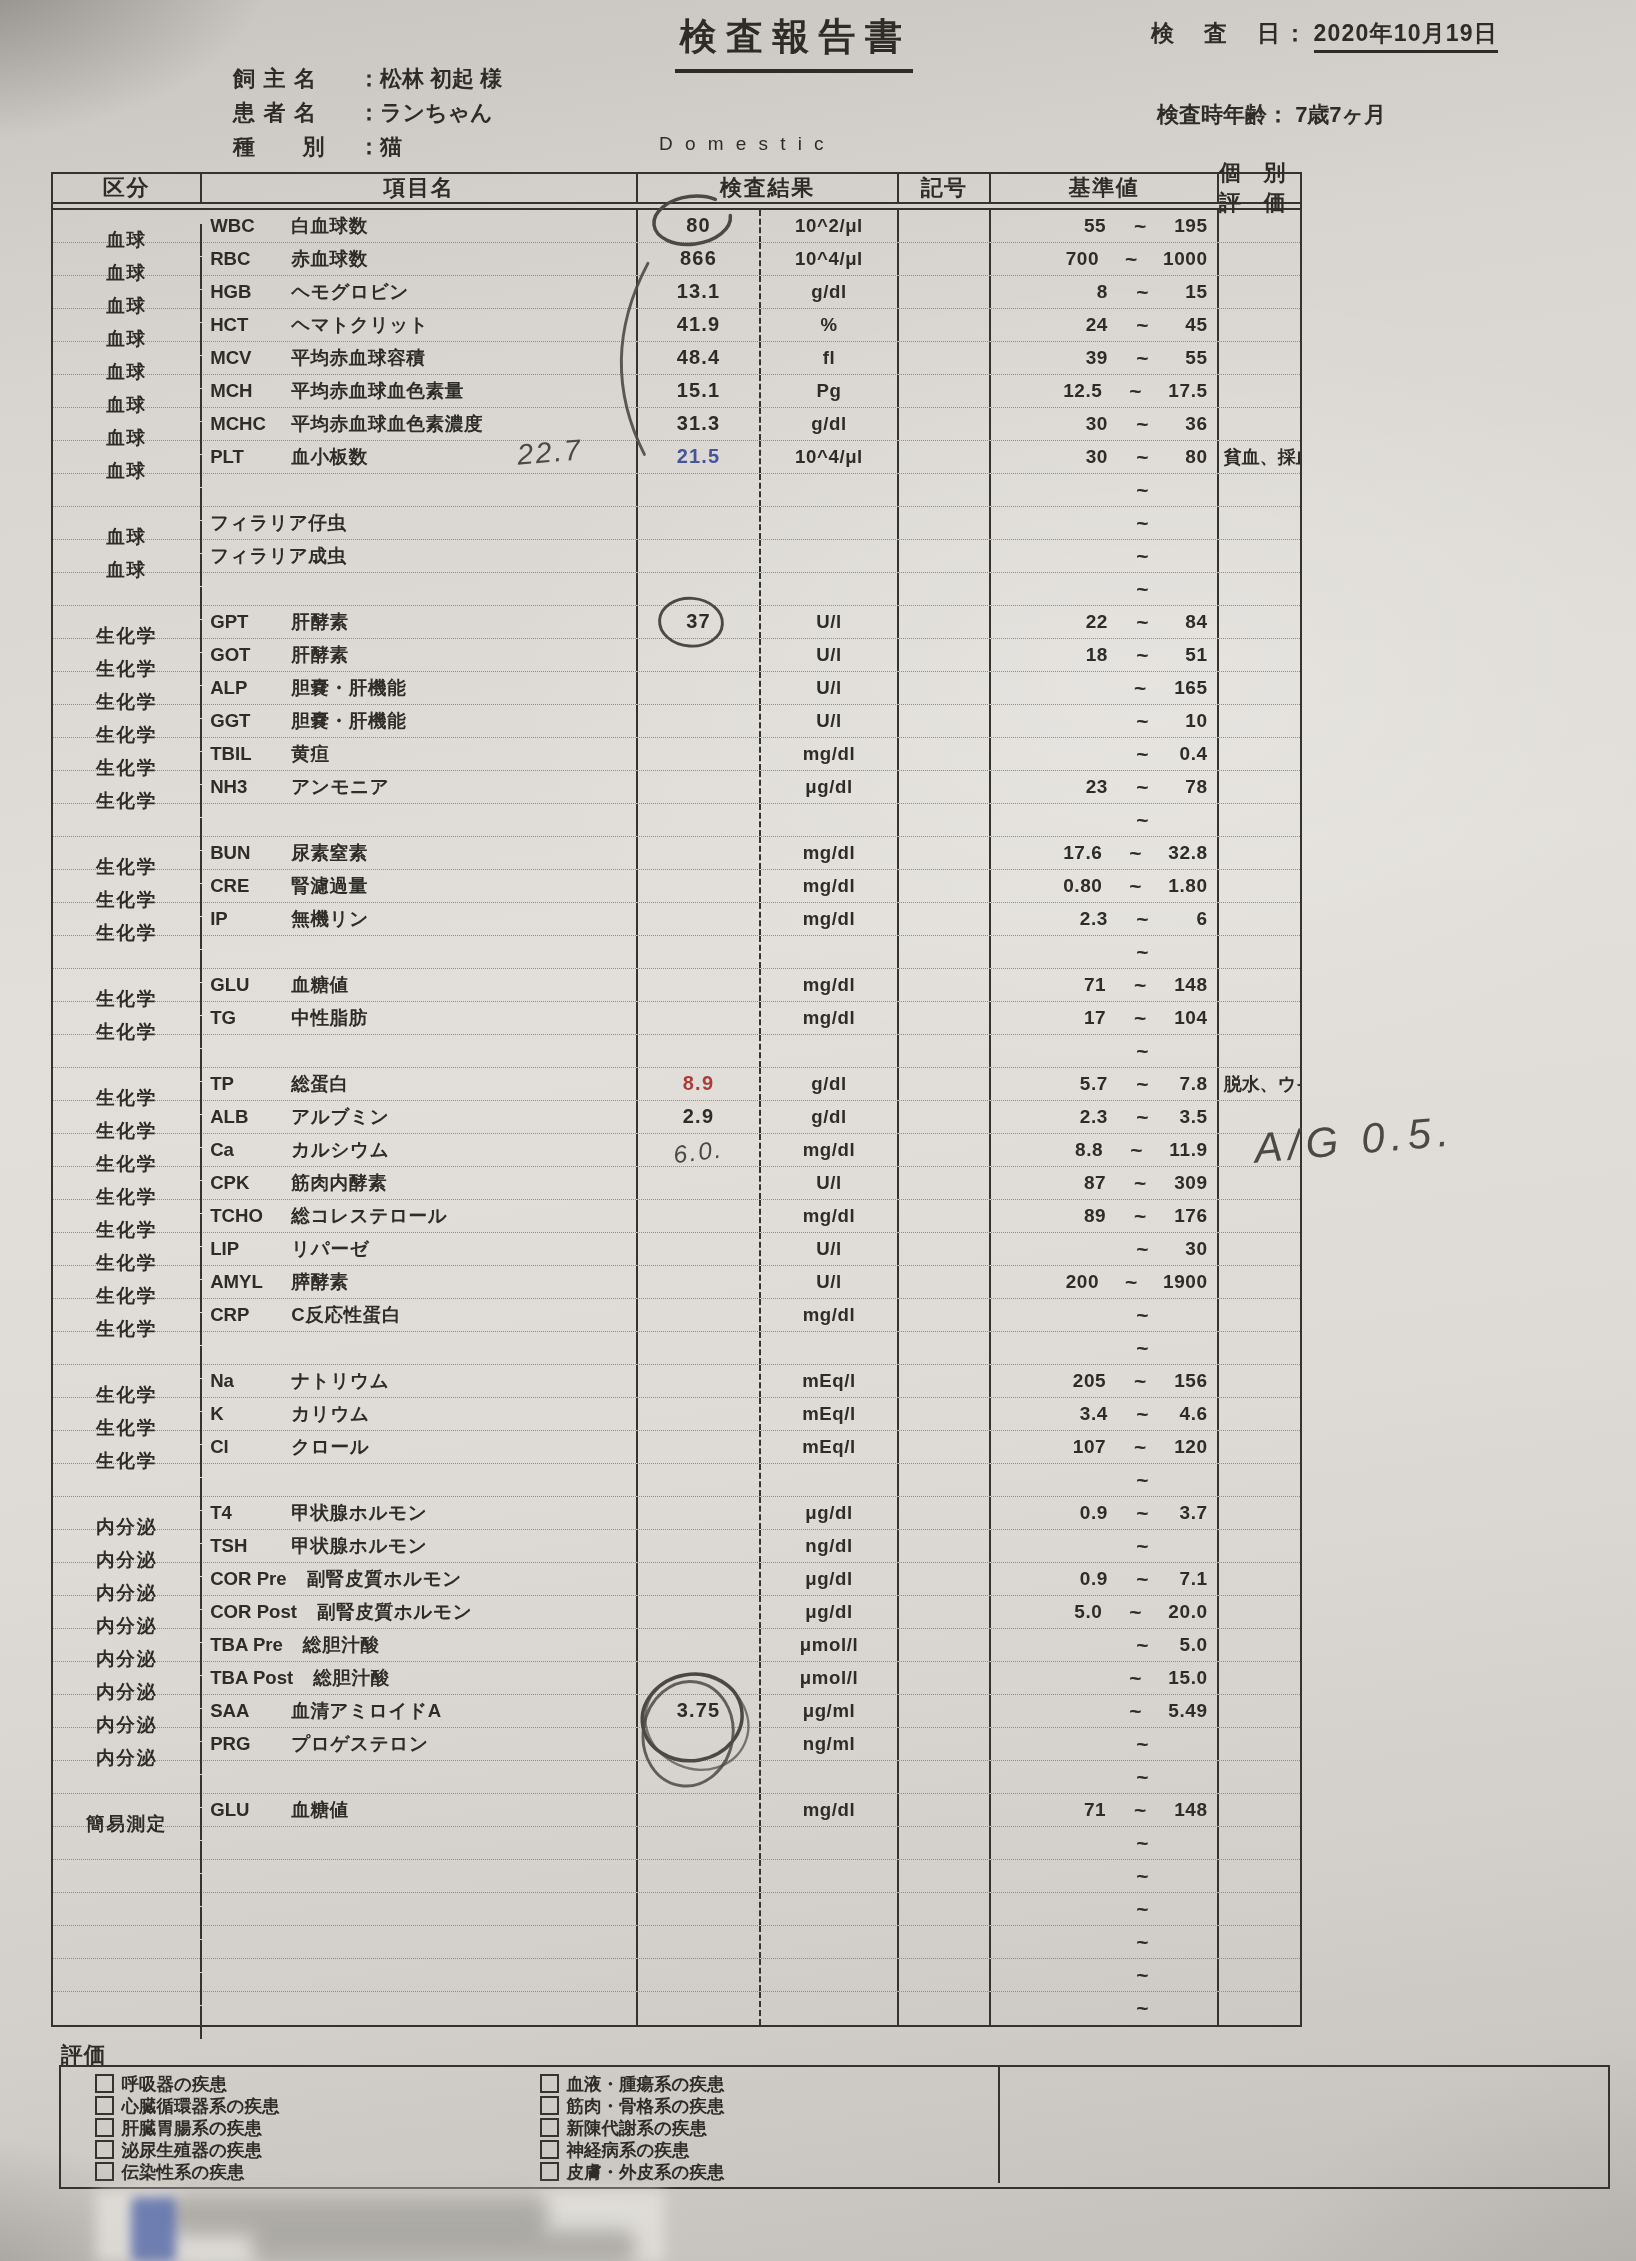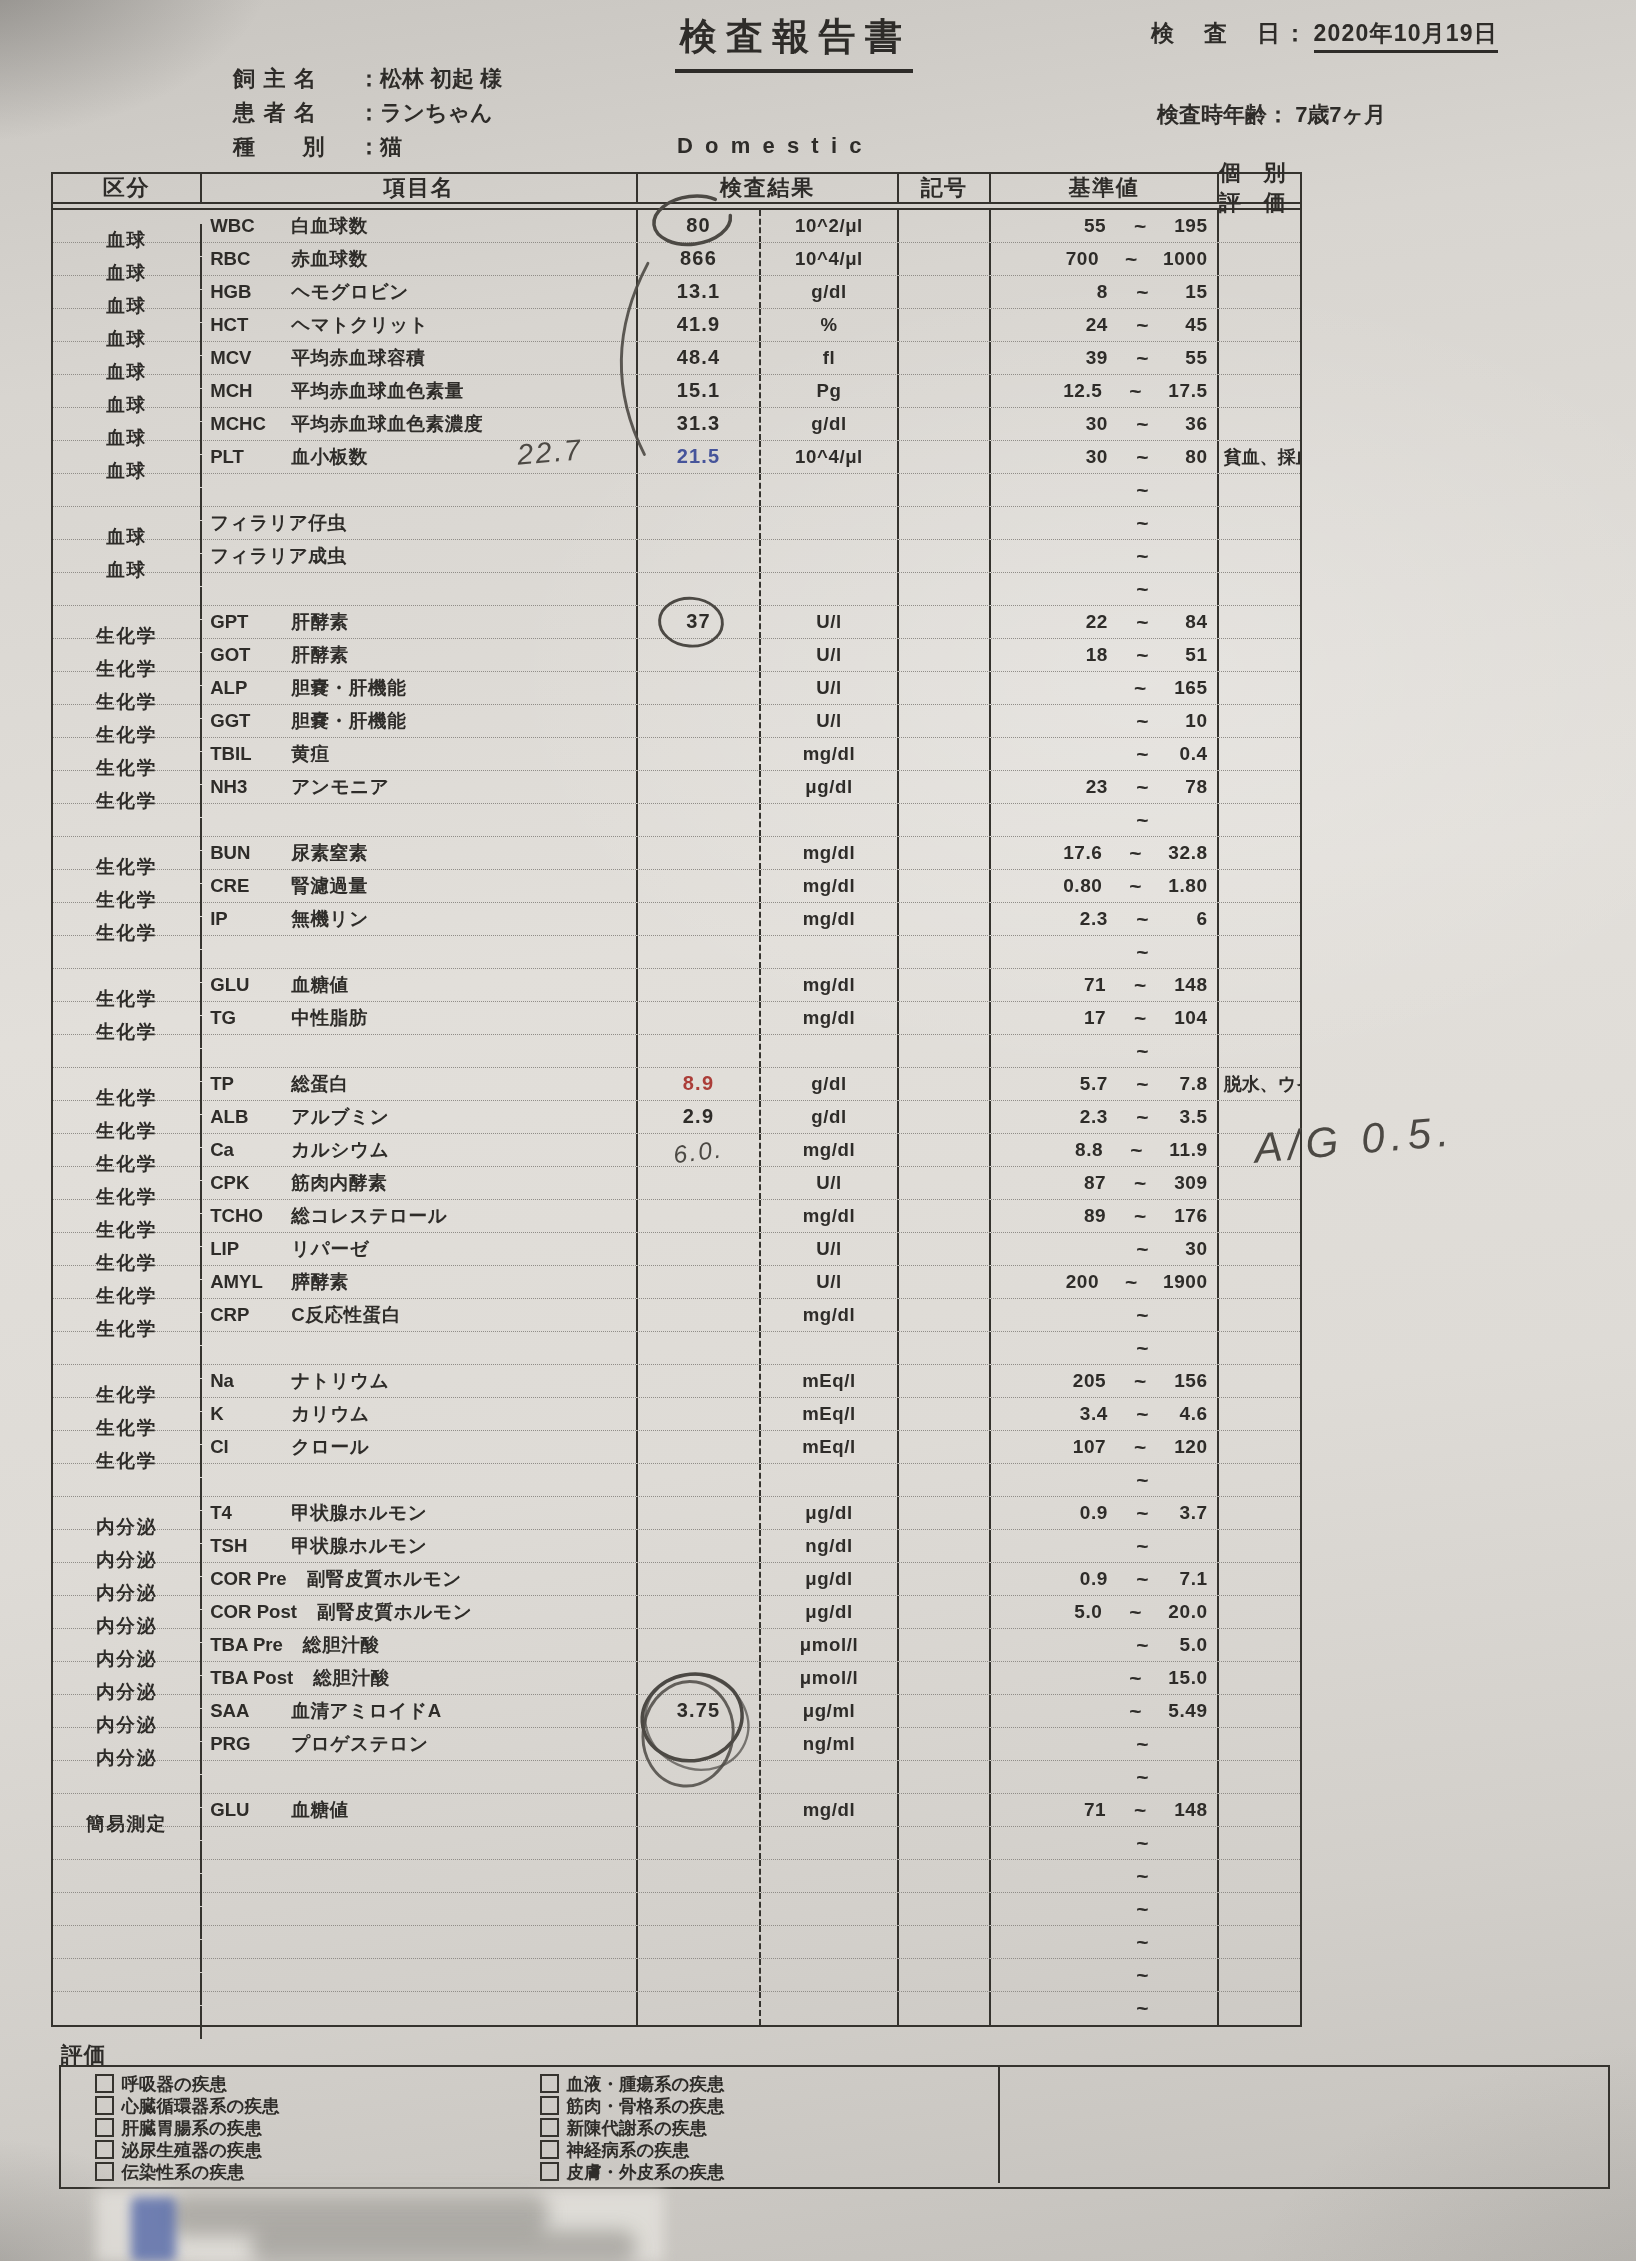--- a/index.html
+++ b/index.html
@@ -21,21 +21,21 @@
   
   .title{position:absolute;left:675px;top:11.7px;font-size:37px;font-weight:bold;
     letter-spacing:9.3px;border-bottom:4.1px solid #2e2c29;padding:0 2.3px 7px 4.7px;white-space:nowrap;}
   .date-line{position:absolute;left:1151px;top:17.5px;font-size:23px;font-weight:bold;display:flex;white-space:nowrap;}
   .date-label{letter-spacing:3.5px;margin-right:3.5px;}
   .date-value{border-bottom:3.5px solid #2e2c29;padding-bottom:1px;letter-spacing:1.2px;}
   .age-line{position:absolute;left:1157px;top:100px;font-size:22px;font-weight:bold;white-space:nowrap;}
   .info{position:absolute;left:233px;top:64px;font-size:22px;font-weight:bold;}
   .info-row{height:34px;display:flex;white-space:nowrap;}
   .info-label{display:inline-block;min-width:125px;letter-spacing:1.2px;}
-  .breed{position:absolute;left:677px;top:133px;font-size:22px;font-weight:bold;letter-spacing:12.2px;white-space:nowrap;}
+  .breed{position:absolute;left:659px;top:133px;font-size:19px;font-weight:normal;letter-spacing:12.2px;white-space:nowrap;}
   
   .ltable{position:absolute;left:51px;top:172px;width:1251px;border:2.9px solid #35332e;box-sizing:border-box;}
   .thead{display:flex;height:28px;align-items:center;font-size:22px;font-weight:bold;}
   .th{height:100%;display:flex;align-items:center;justify-content:center;box-sizing:border-box;}
   .th-kubun{width:149px;border-right:2.3px solid #35332e;letter-spacing:1.7px;}
   .th-item{width:436px;border-right:2.3px solid #35332e;letter-spacing:1.7px;}
   .th-result{width:261px;border-right:2.3px solid #35332e;letter-spacing:1.7px;}
   .th-mark{width:92px;border-right:2.3px solid #35332e;letter-spacing:1.2px;}
   .th-range{width:228px;border-right:2.3px solid #35332e;letter-spacing:1.7px;}
   .th-eval{flex:1;letter-spacing:8.2px;border-radius:14px;}

